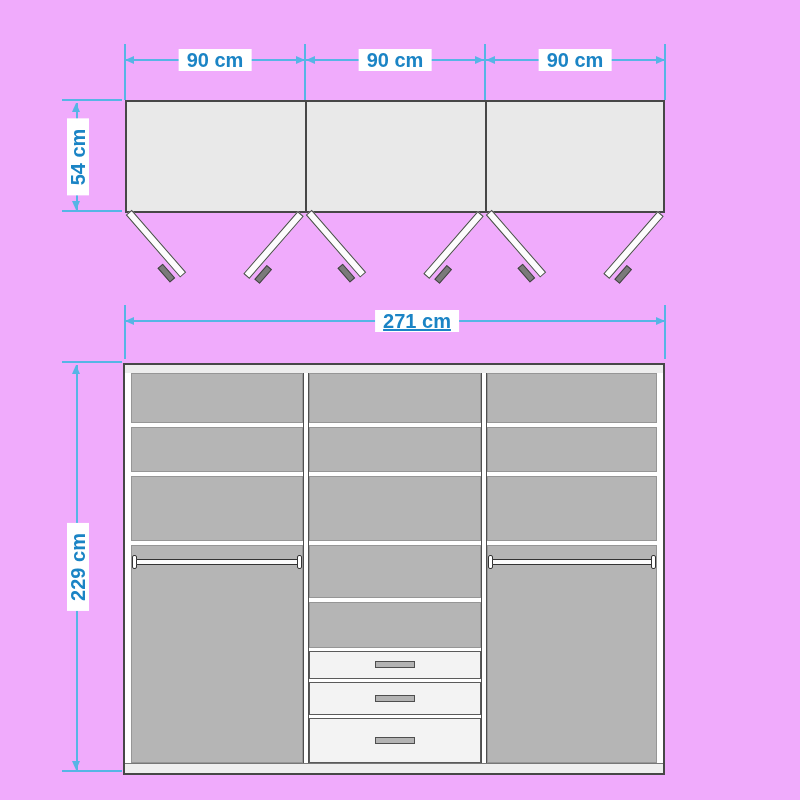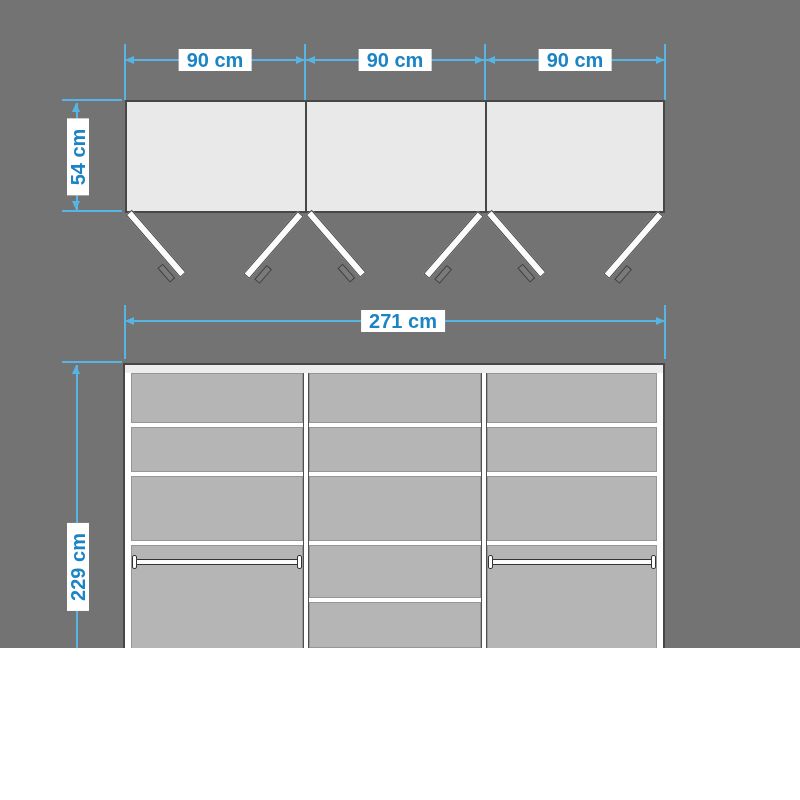--- a/index.html
+++ b/index.html
@@ -6,21 +6,21 @@
     --dimline:#56b5e5;
     --dimtext:#1b84c5;
     --outline:#474747;
     --panelfill:#e9e9e9;
     --grayfill:#b5b5b5;
     --grayedge:#969696;
     --drawerfill:#f3f3f3;
   }
   html,body{margin:0;padding:0;background:#fff;}
   .stage{
-    position:relative;width:800px;height:648px;background:#737373;overflow:hidden;
+    position:relative;width:800px;height:800px;background:#f0abfc;overflow:hidden;
     font-family:"Liberation Sans", sans-serif;
   }
   
   .bl{position:absolute;background:var(--dimline);}
   .dlabel{
     position:absolute;color:var(--dimtext);font-weight:bold;font-size:20px;
     background:#fff;padding:0 8px;white-space:nowrap;line-height:22px;
     transform:translate(-50%,-50%);
   }
   .dlabel.vert{transform:translate(-50%,-50%) rotate(-90deg);padding:0 10px;}
@@ -144,21 +144,21 @@
       </div>
   </div>
 
   <div>
 
     <div class="bl" style="left:124px;top:305px;width:2px;height:54px;"></div>
     <div class="bl" style="left:664px;top:305px;width:2px;height:54px;"></div>
     <div class="bl" style="left:126px;top:320px;width:538px;height:2px;"></div>
     <div class="arr left" style="left:125px;top:317px;"></div>
     <div class="arr right" style="left:656px;top:317px;"></div>
-    <span class="dlabel" style="left:403px;top:321px;">271 cm</span>
+    <span class="dlabel" style="left:417px;top:321px;text-decoration:underline;">271 cm</span>
 
     <div class="bl" style="left:62px;top:361px;width:60px;height:2px;"></div>
     <div class="bl" style="left:62px;top:770px;width:60px;height:2px;"></div>
     <div class="bl" style="left:76px;top:365px;width:2px;height:405px;"></div>
     <div class="arr up" style="left:72px;top:365px;"></div>
     <div class="arr down" style="left:72px;top:761px;"></div>
     <span class="dlabel vert" style="left:78px;top:567px;">229 cm</span>
 
     <div class="wr">
       <div class="wr-top"></div>

